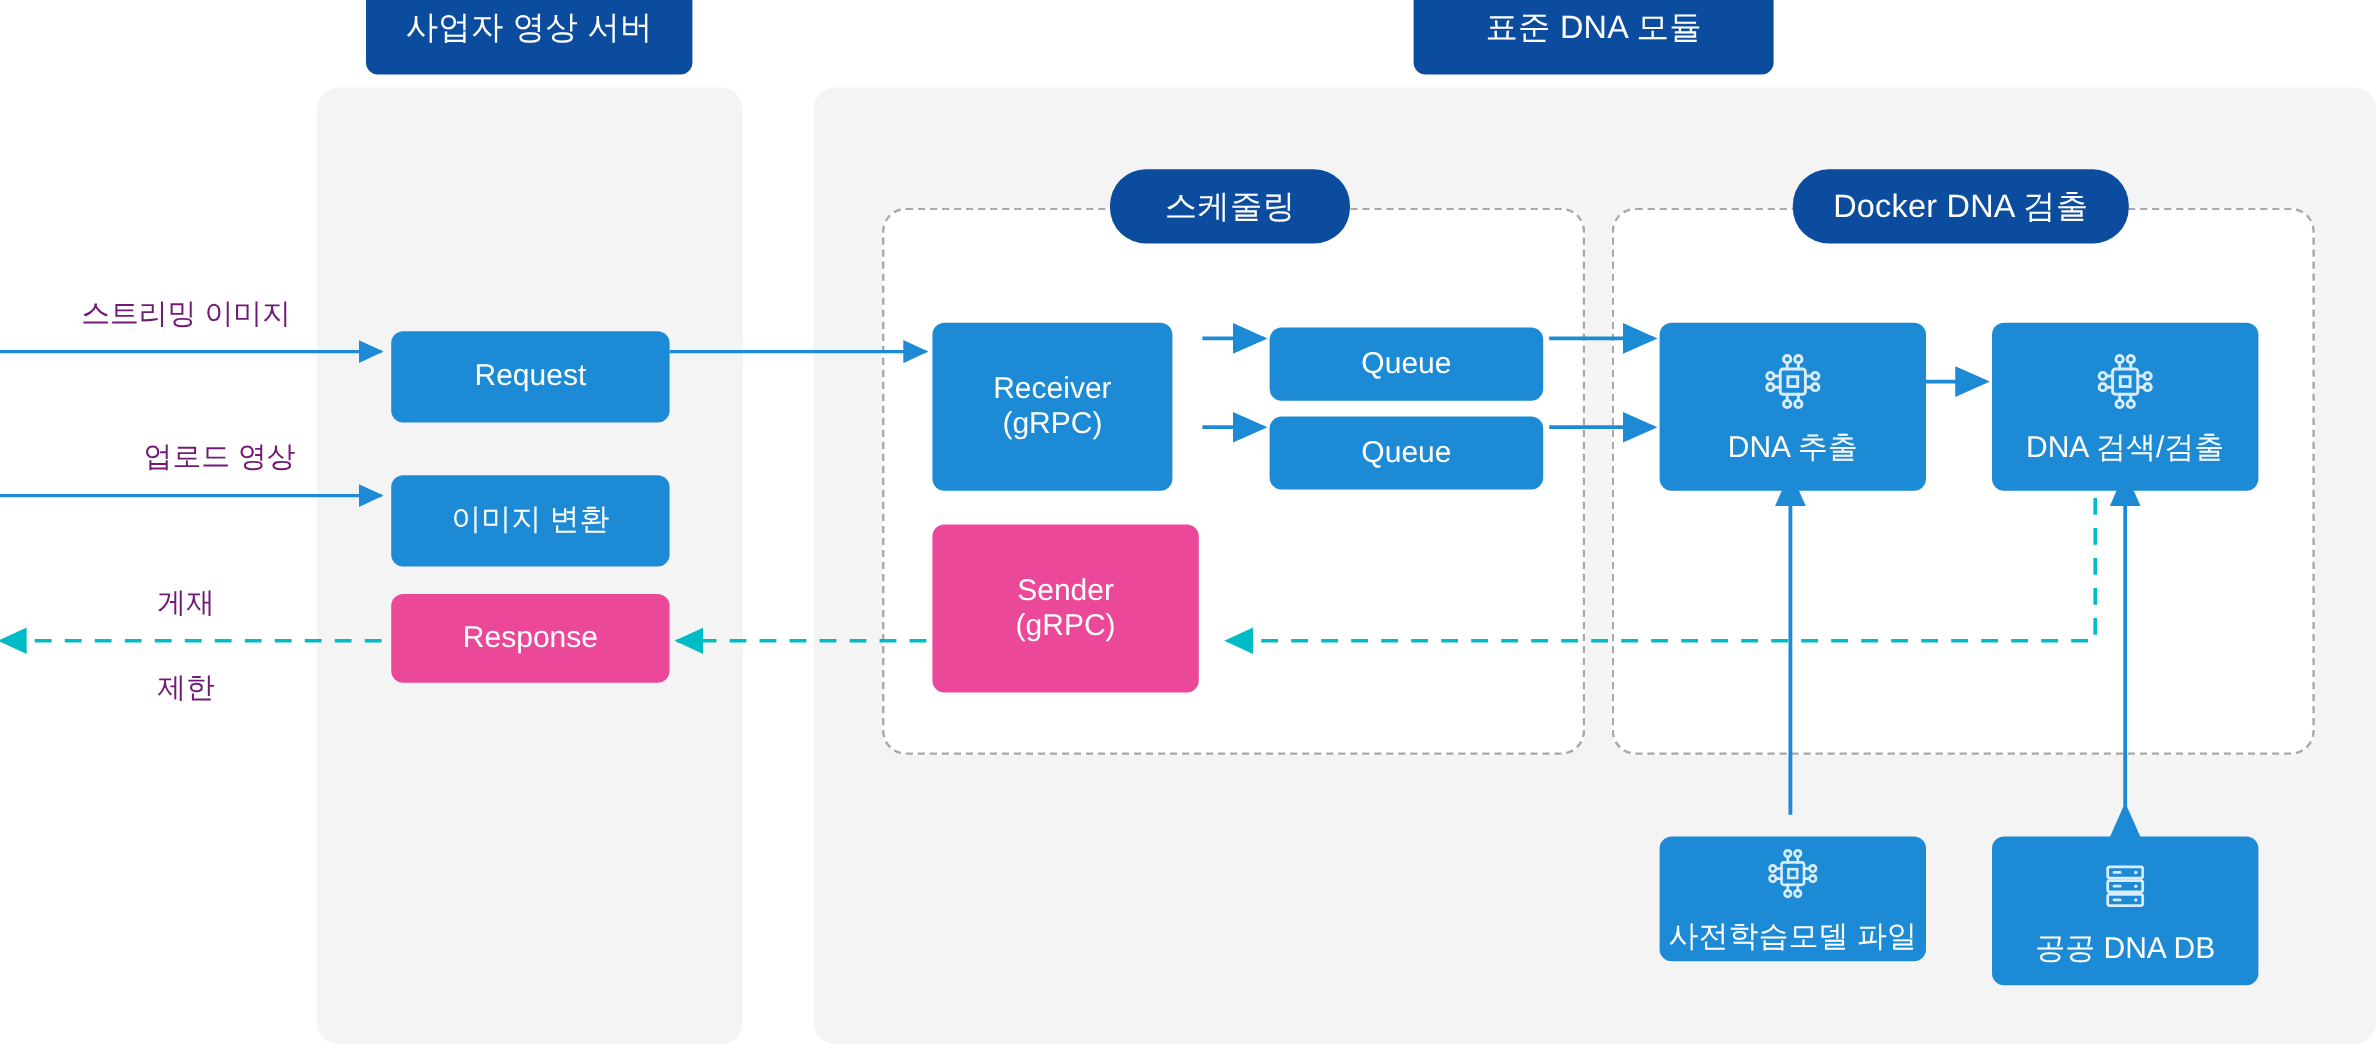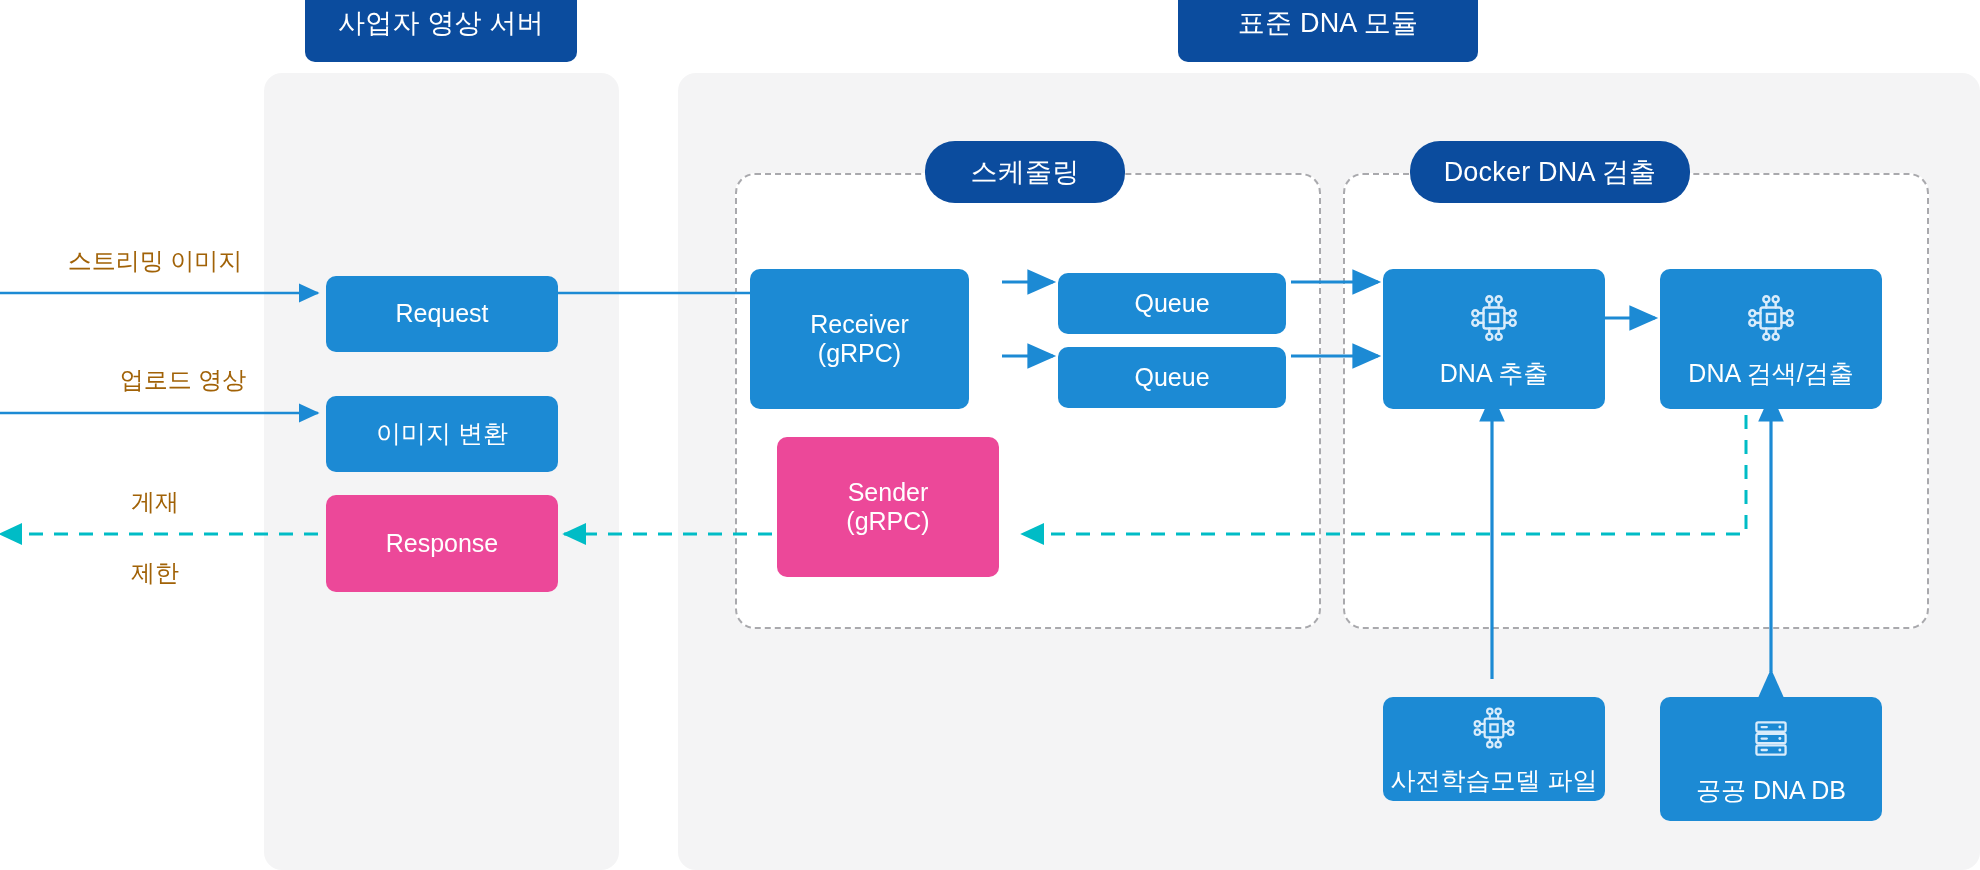--- a/index.html
+++ b/index.html
@@ -34,21 +34,21 @@
     font-size:25px;line-height:1.18;text-align:center;box-sizing:border-box;
     z-index:5;
   }
   .node.blue{background:#1c8ad4;margin-top:21px;}
   .node.teal{background:#ec4899;}
   .node .lbl{display:block;}
   .node .ico{display:block;margin-bottom:6px;}
 
   
   .tlabel{
-    position:absolute;color:#a16207;font-size:24px;white-space:nowrap;
+    position:absolute;color:#701a75;font-size:24px;white-space:nowrap;
     text-align:center;z-index:6;
   }
 
   
   svg.wires{position:absolute;left:0;top:0;width:1980px;height:870px;z-index:4;
             pointer-events:none;overflow:visible;}
 </style>
 </head>
 <body>
 
@@ -65,21 +65,21 @@
   </div>
 
   <div class="pill sq" style="left:1178px;top:-16px;width:300px;height:78px;">
     <span>표준 DNA 모듈</span>
   </div>
 
   <div class="pill" style="left:925px;top:141px;width:200px;height:62px;">
     <span>스케줄링</span>
   </div>
 
-  <div class="pill" style="left:1410px;top:141px;width:280px;height:62px;">
+  <div class="pill" style="left:1494px;top:141px;width:280px;height:62px;">
     <span>Docker DNA 검출</span>
   </div>
 
   <div class="tlabel" style="left:0px;top:245px;width:310px;">스트리밍 이미지</div>
   <div class="tlabel" style="left:0px;top:364px;width:310px;margin-left:28px;">업로드 영상</div>
   <div class="tlabel" style="left:0px;top:486px;width:310px;">게재</div>
   <div class="tlabel" style="left:0px;top:557px;width:310px;">제한</div>
 
   <svg class="wires" viewBox="0 0 1980 870">
     <defs>
@@ -120,25 +120,25 @@
   </svg>
 
   <div class="node blue" style="left:326px;top:255px;width:232px;height:76px;">
     <span class="lbl">Request</span>
   </div>
 
   <div class="node blue" style="left:326px;top:375px;width:232px;height:76px;">
     <span class="lbl">이미지 변환</span>
   </div>
 
-  <div class="node teal" style="left:326px;top:495px;width:232px;height:97px;">
+  <div class="node teal" style="left:326px;top:495px;width:232px;height:74px;">
     <span class="lbl">Response</span>
   </div>
 
-  <div class="node blue" style="left:750px;top:248px;width:219px;height:140px;text-align:right;">
+  <div class="node blue" style="left:777px;top:248px;width:200px;height:140px;text-align:right;">
     <span class="lbl">Receiver</span>
     <span class="lbl">(gRPC)</span>
   </div>
 
   <div class="node teal" style="left:777px;top:437px;width:222px;height:140px;">
     <span class="lbl">Sender</span>
     <span class="lbl">(gRPC)</span>
   </div>
 
   <div class="node blue" style="left:1058px;top:252px;width:228px;height:61px;">

